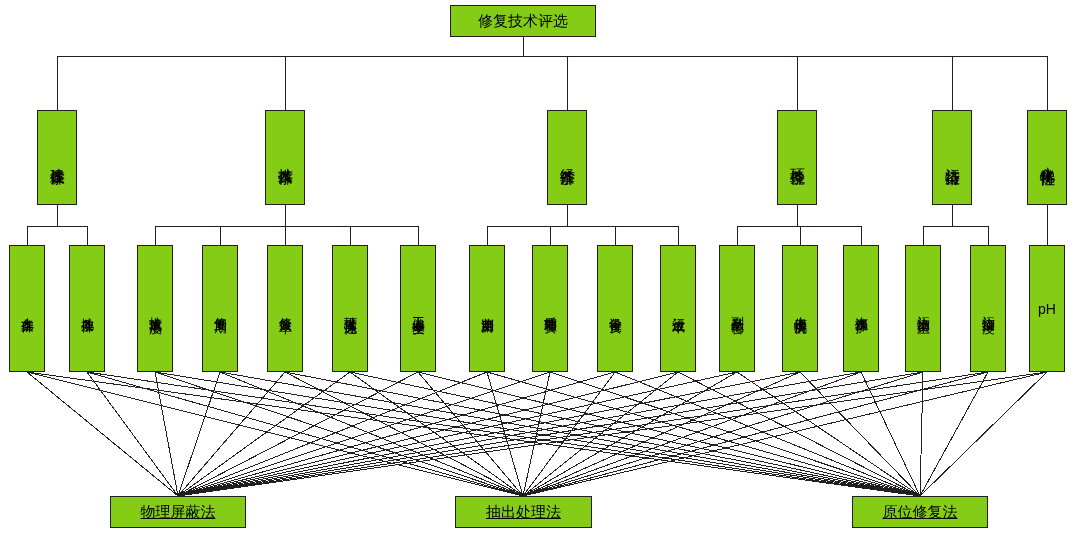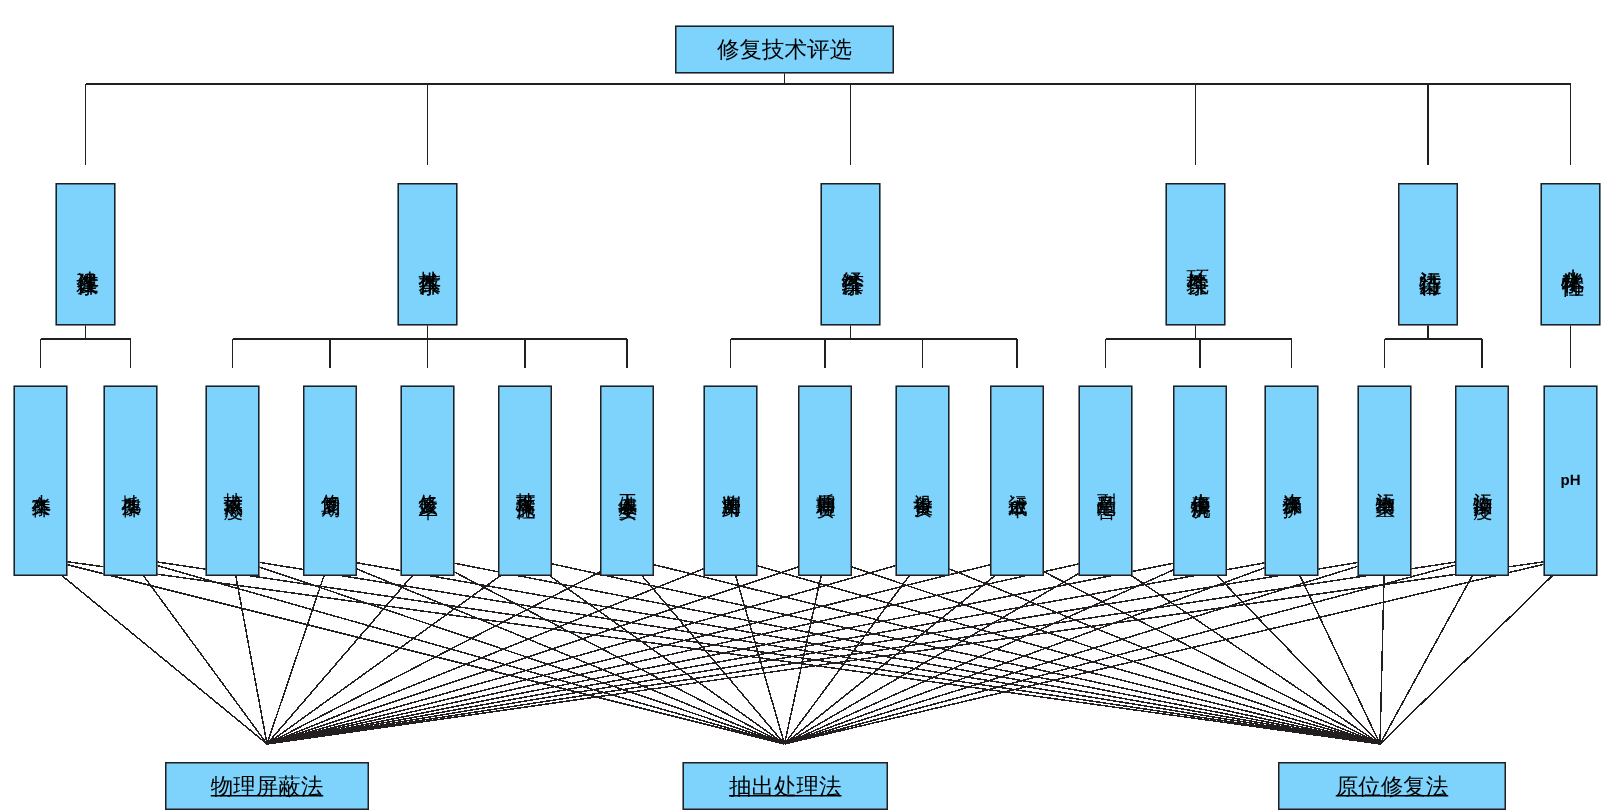--- a/index.html
+++ b/index.html
@@ -1,20 +1,20 @@
 <!DOCTYPE html>
 <html><head>
 <meta charset="utf-8">
 <style>
   html,body{margin:0;padding:0;background:#ffffff;}
   body{font-family:"Liberation Sans","DejaVu Sans",sans-serif;}
   #canvas{position:relative;width:1080px;height:541px;background:#fff;overflow:hidden;}
   svg#lines{position:absolute;left:0;top:0;width:1080px;height:541px;}
-  .node{position:absolute;box-sizing:border-box;border:1px solid #231f20;background:#7dd3fc;
-        display:flex;align-items:center;justify-content:center;text-align:center;color:#000;margin-top:12px;}
+  .node{position:absolute;box-sizing:border-box;border:1px solid #231f20;background:#84cc16;
+        display:flex;align-items:center;justify-content:center;text-align:center;color:#000;}
   
   .vert{writing-mode:vertical-rl;text-orientation:upright;letter-spacing:1px;}
   .root{font-size:15px;padding:2px 6px;}
   .l1{font-size:15px;}
   .l2{font-size:13px;}
   .alt{font-size:15px;padding:2px 8px;text-decoration:underline;}
   .horiz{writing-mode:horizontal-tb;}
 </style>
 </head>
 <body>
@@ -191,27 +191,27 @@
     <span>水资源保护</span>
   </div>
 
   <div class="node l2 vert" style="left:905px;top:245px;width:36px;height:127px;">
     <span>污染物类型</span>
   </div>
   <div class="node l2 vert" style="left:970px;top:245px;width:36px;height:127px;">
     <span>污染物深度</span>
   </div>
 
-  <div class="node l2 horiz" style="left:1029px;top:245px;width:36px;height:127px;font-size:10px;font-weight:bold;">
+  <div class="node l2 horiz" style="left:1029px;top:245px;width:36px;height:127px;font-size:14px;">
     <span>pH</span>
   </div>
 
   <div class="node alt horiz" style="left:110px;top:496px;width:136px;height:32px;">
     <span>物理屏蔽法</span>
   </div>
   <div class="node alt horiz" style="left:455px;top:496px;width:137px;height:32px;">
     <span>抽出处理法</span>
   </div>
-  <div class="node alt horiz" style="left:852px;top:496px;width:152px;height:32px;">
+  <div class="node alt horiz" style="left:852px;top:496px;width:136px;height:32px;">
     <span>原位修复法</span>
   </div>
 
 </div>
 
 </body></html>

